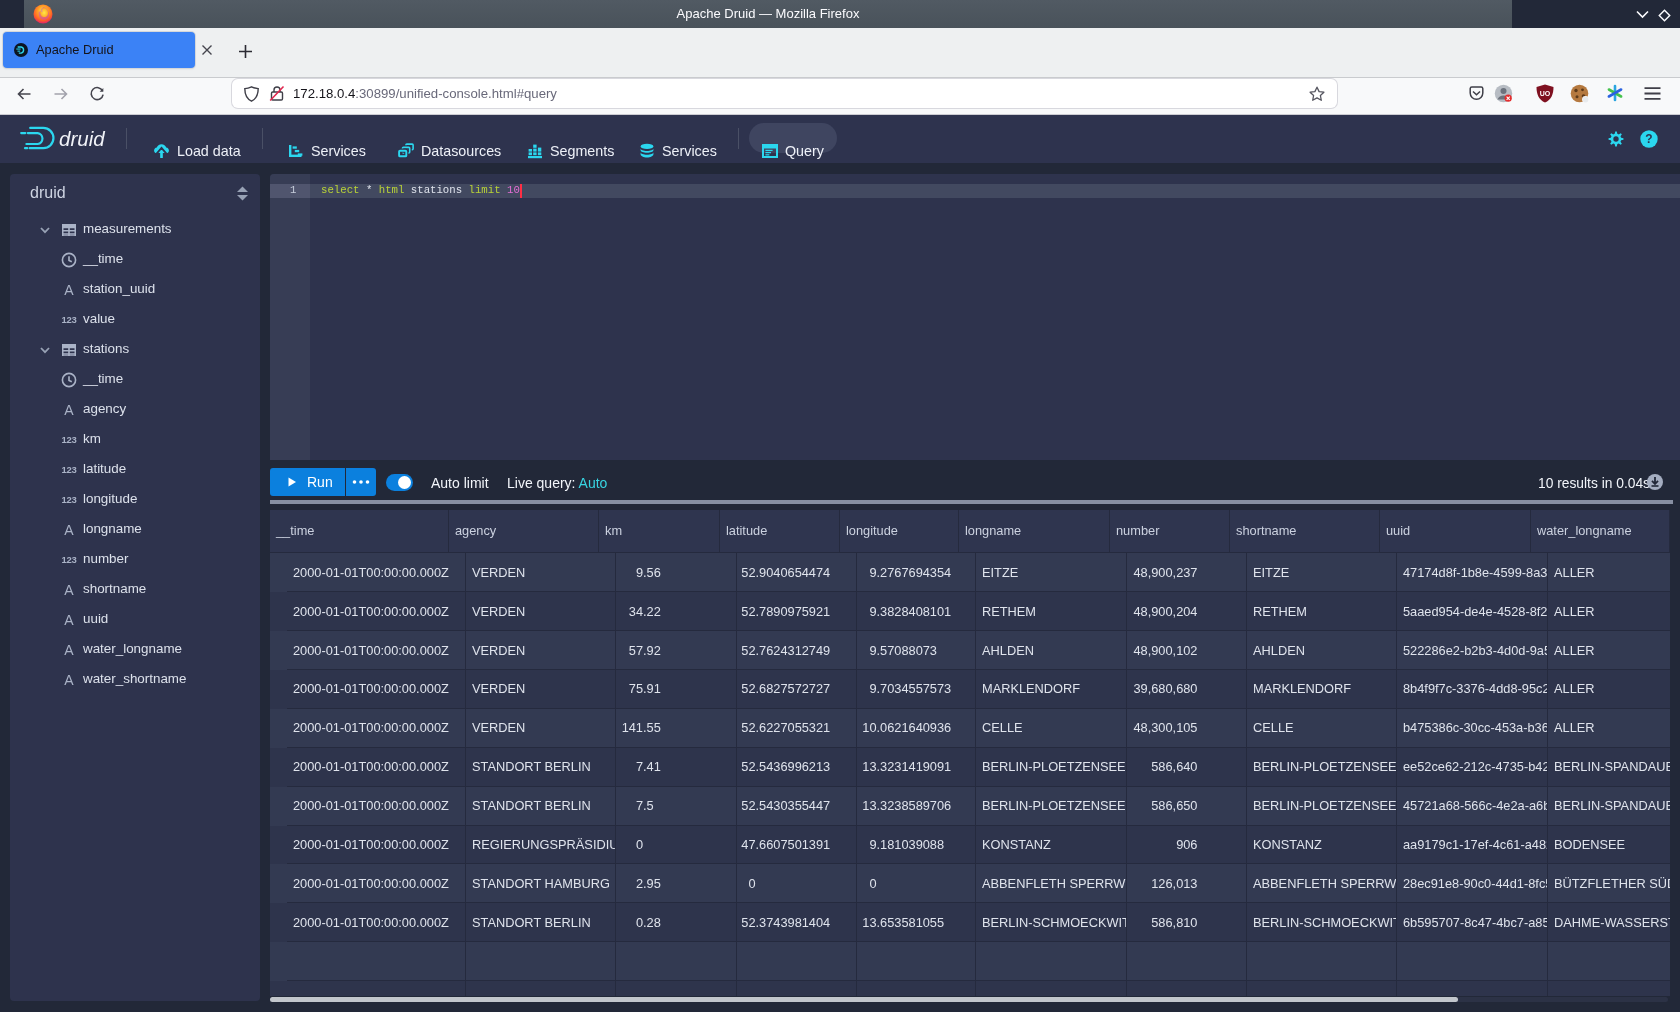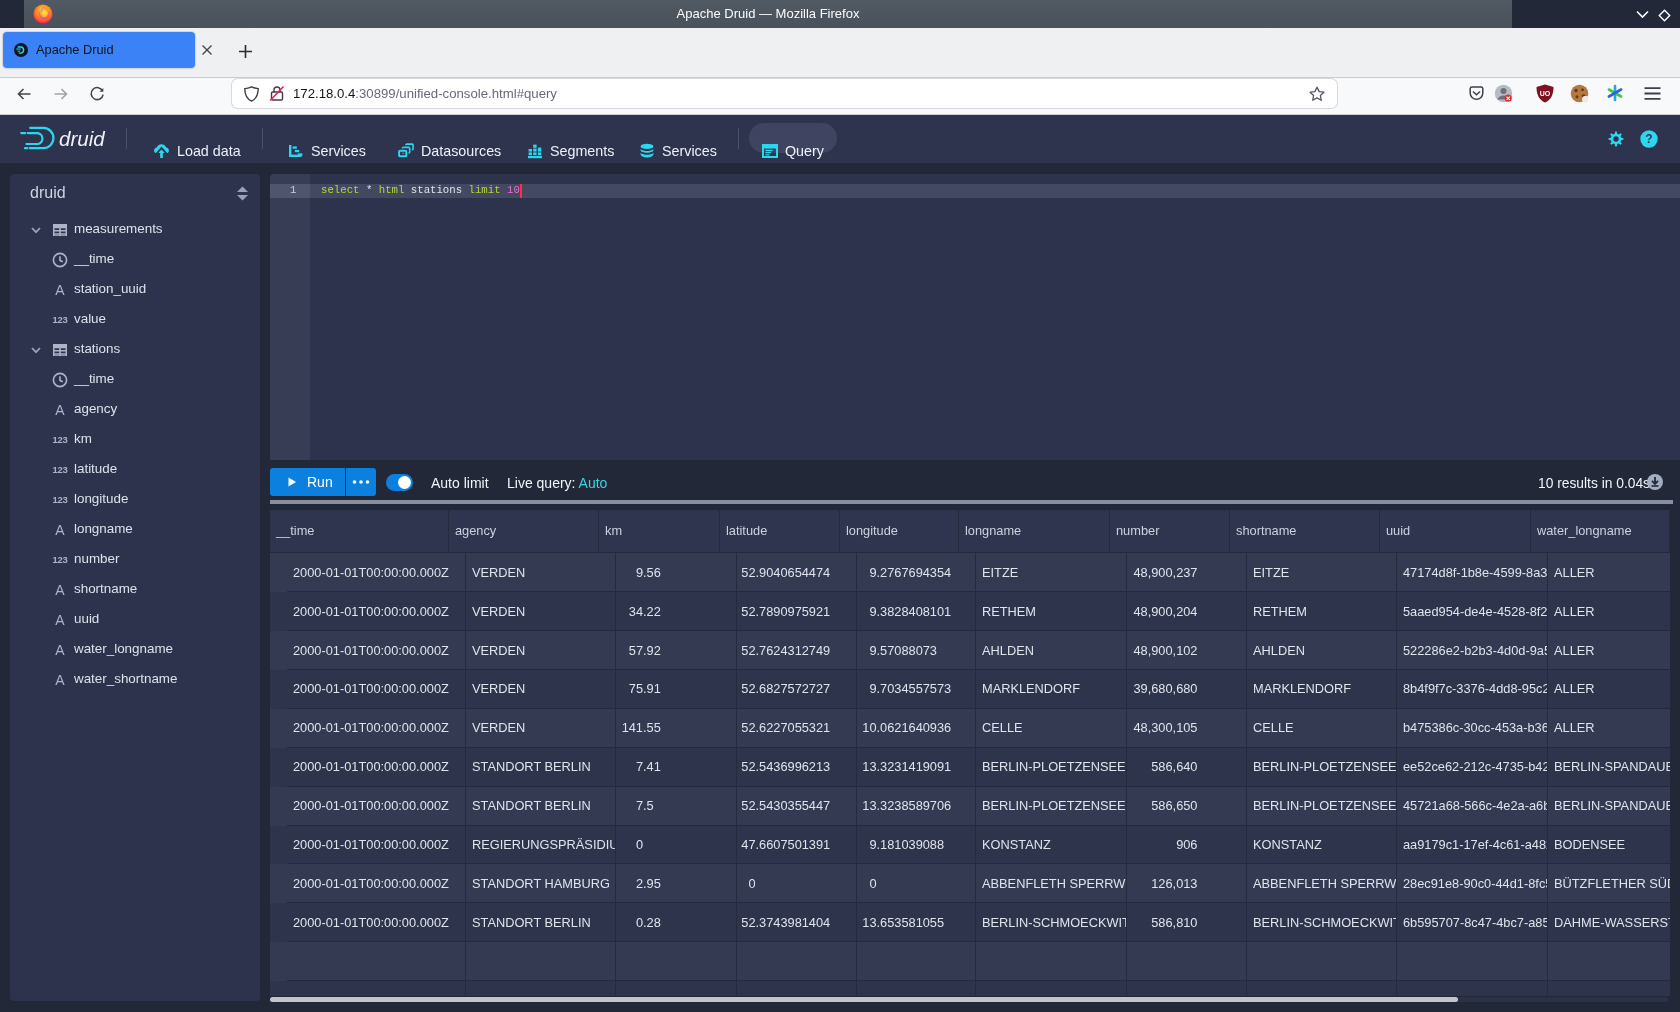--- a/index.html
+++ b/index.html
@@ -26,21 +26,21 @@
   #dheader { position:absolute; left:0; top:115px; width:1680px; height:48px; background:#2e334e; }
   .navitem { position:absolute; top:12px; height:48px; display:flex; align-items:center;
     color:#eef1f8; font-size:14.3px; }
   .navitem svg { margin-right:7px; }
   .vsep { position:absolute; top:13px; width:1px; height:21px; background:#4a5066; }
   #querypill { position:absolute; left:749px; top:8px; width:88px; height:30px;
     background:#3f4560; border-radius:15px; }
   
   #sidebar { position:absolute; left:10px; top:174px; width:250px; height:827px;
     background:#2e334d; border-radius:4px; }
-  .trow { position:absolute; left:1px; width:250px; height:30px; color:#dce1eb; font-size:13.4px;padding-left:33px; }
+  .trow { position:absolute; left:10px; width:250px; height:30px; color:#dce1eb; font-size:13.4px;padding-left:33px; }
   .trow .lbl { position:absolute; left:63px; top:6px; }
   .ticon { position:absolute; left:41px; top:7px; width:16px; height:16px; }
   .tchev { position:absolute; left:19px; top:9px; width:12px; height:12px; }
   #editor { position:absolute; left:270px; top:174px; width:1410px; height:286px;
     background:#2e334d; border-top-left-radius:4px; }
   #gutter { position:absolute; left:0; top:0; width:40px; height:286px; background:#373d55;
     border-top-left-radius:4px; }
   #gutteractive { position:absolute; left:0; top:10px; width:40px; height:13.5px; background:#50556e; }
   #lineactive { position:absolute; left:40px; top:10px; width:1370px; height:13.5px; background:#424960; }
   #lineno { position:absolute; left:0; top:10px; width:26.5px; height:13.5px; text-align:right;

